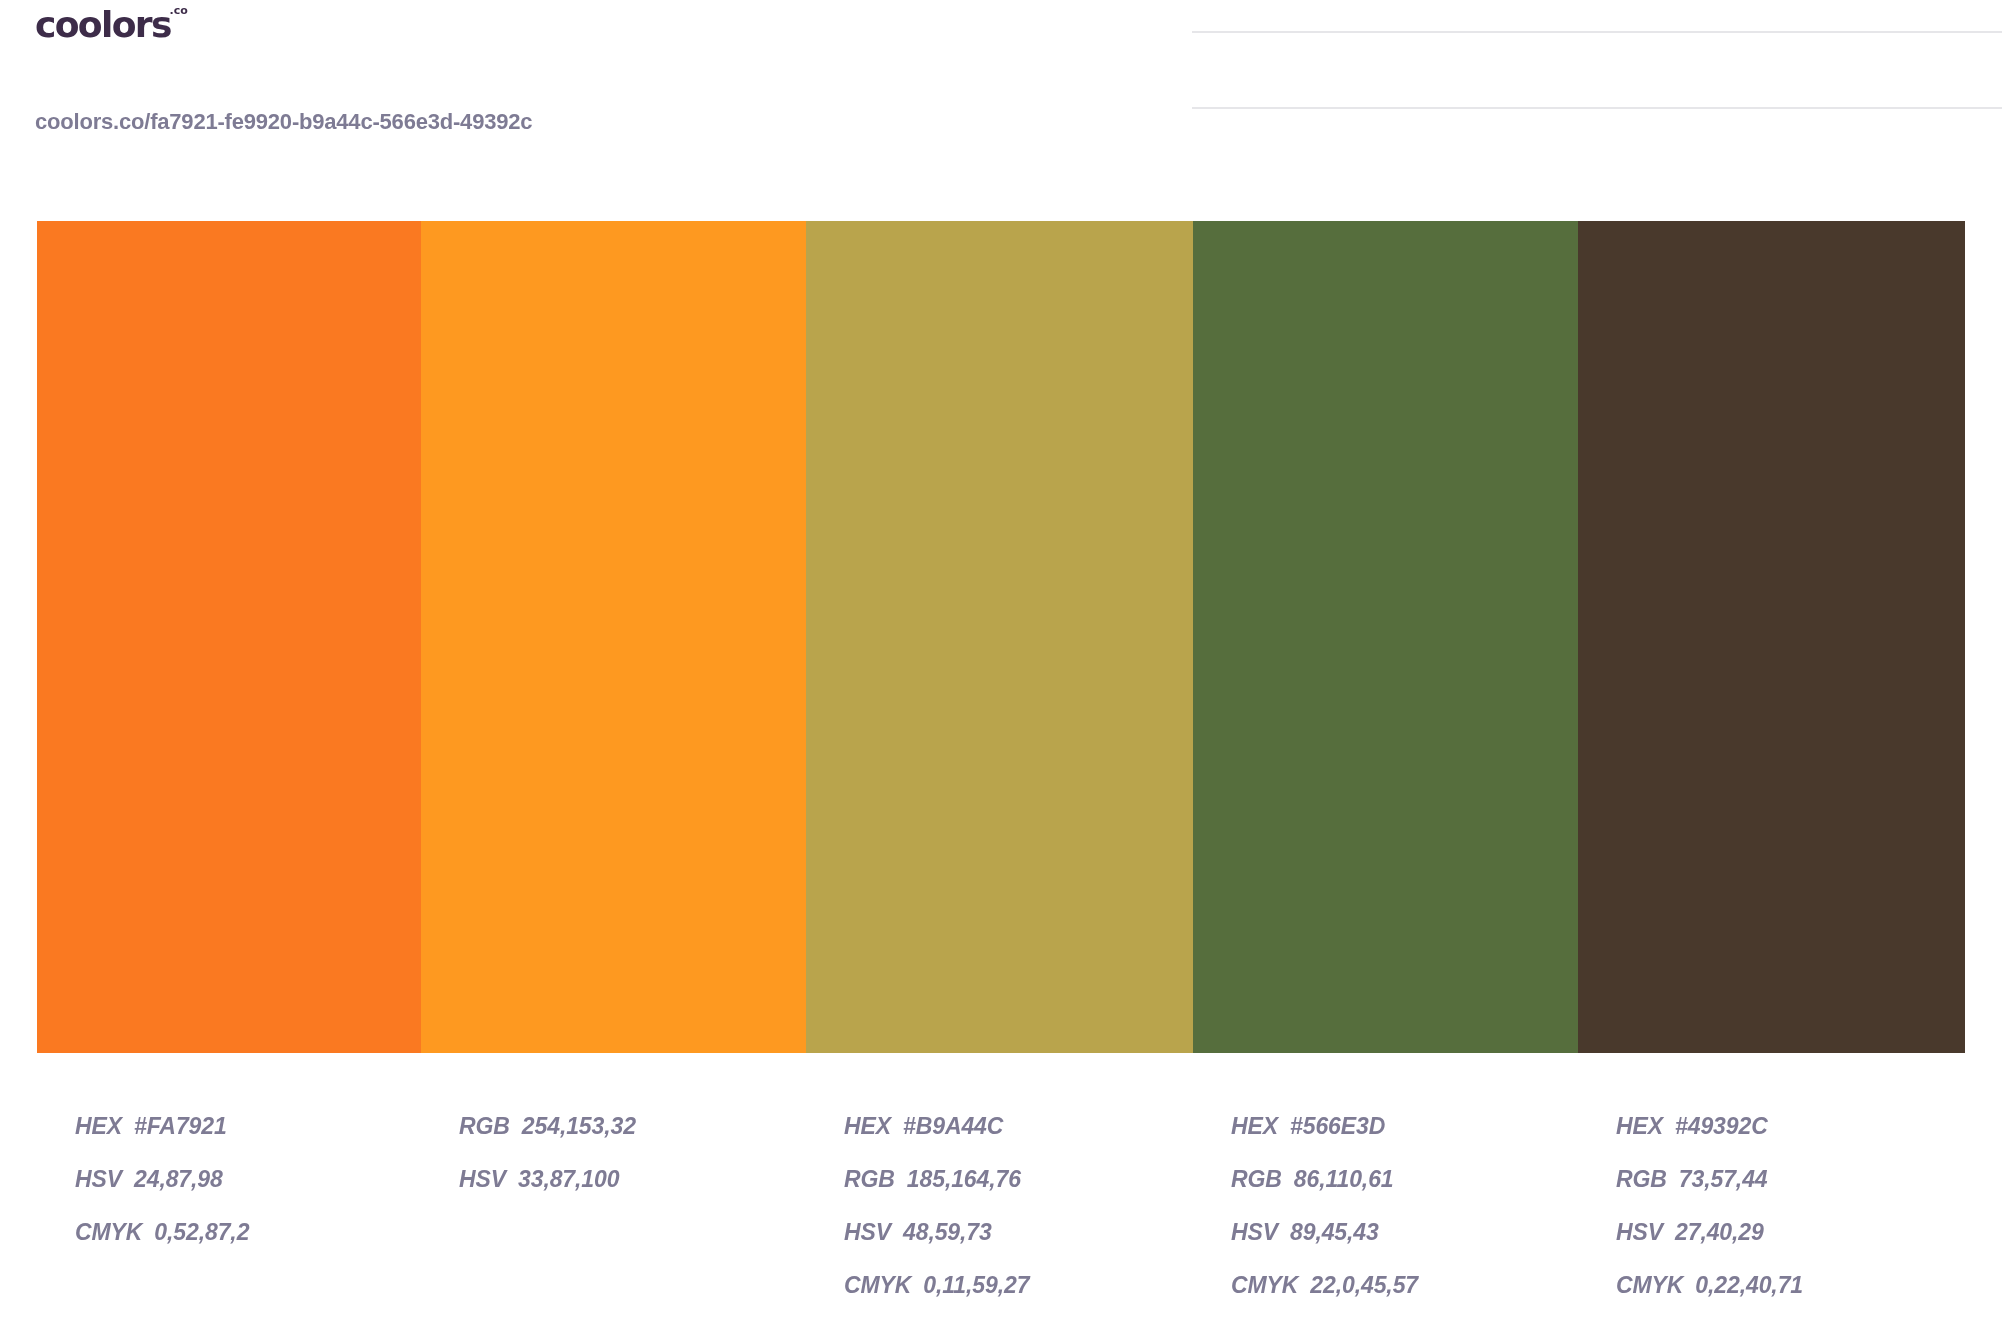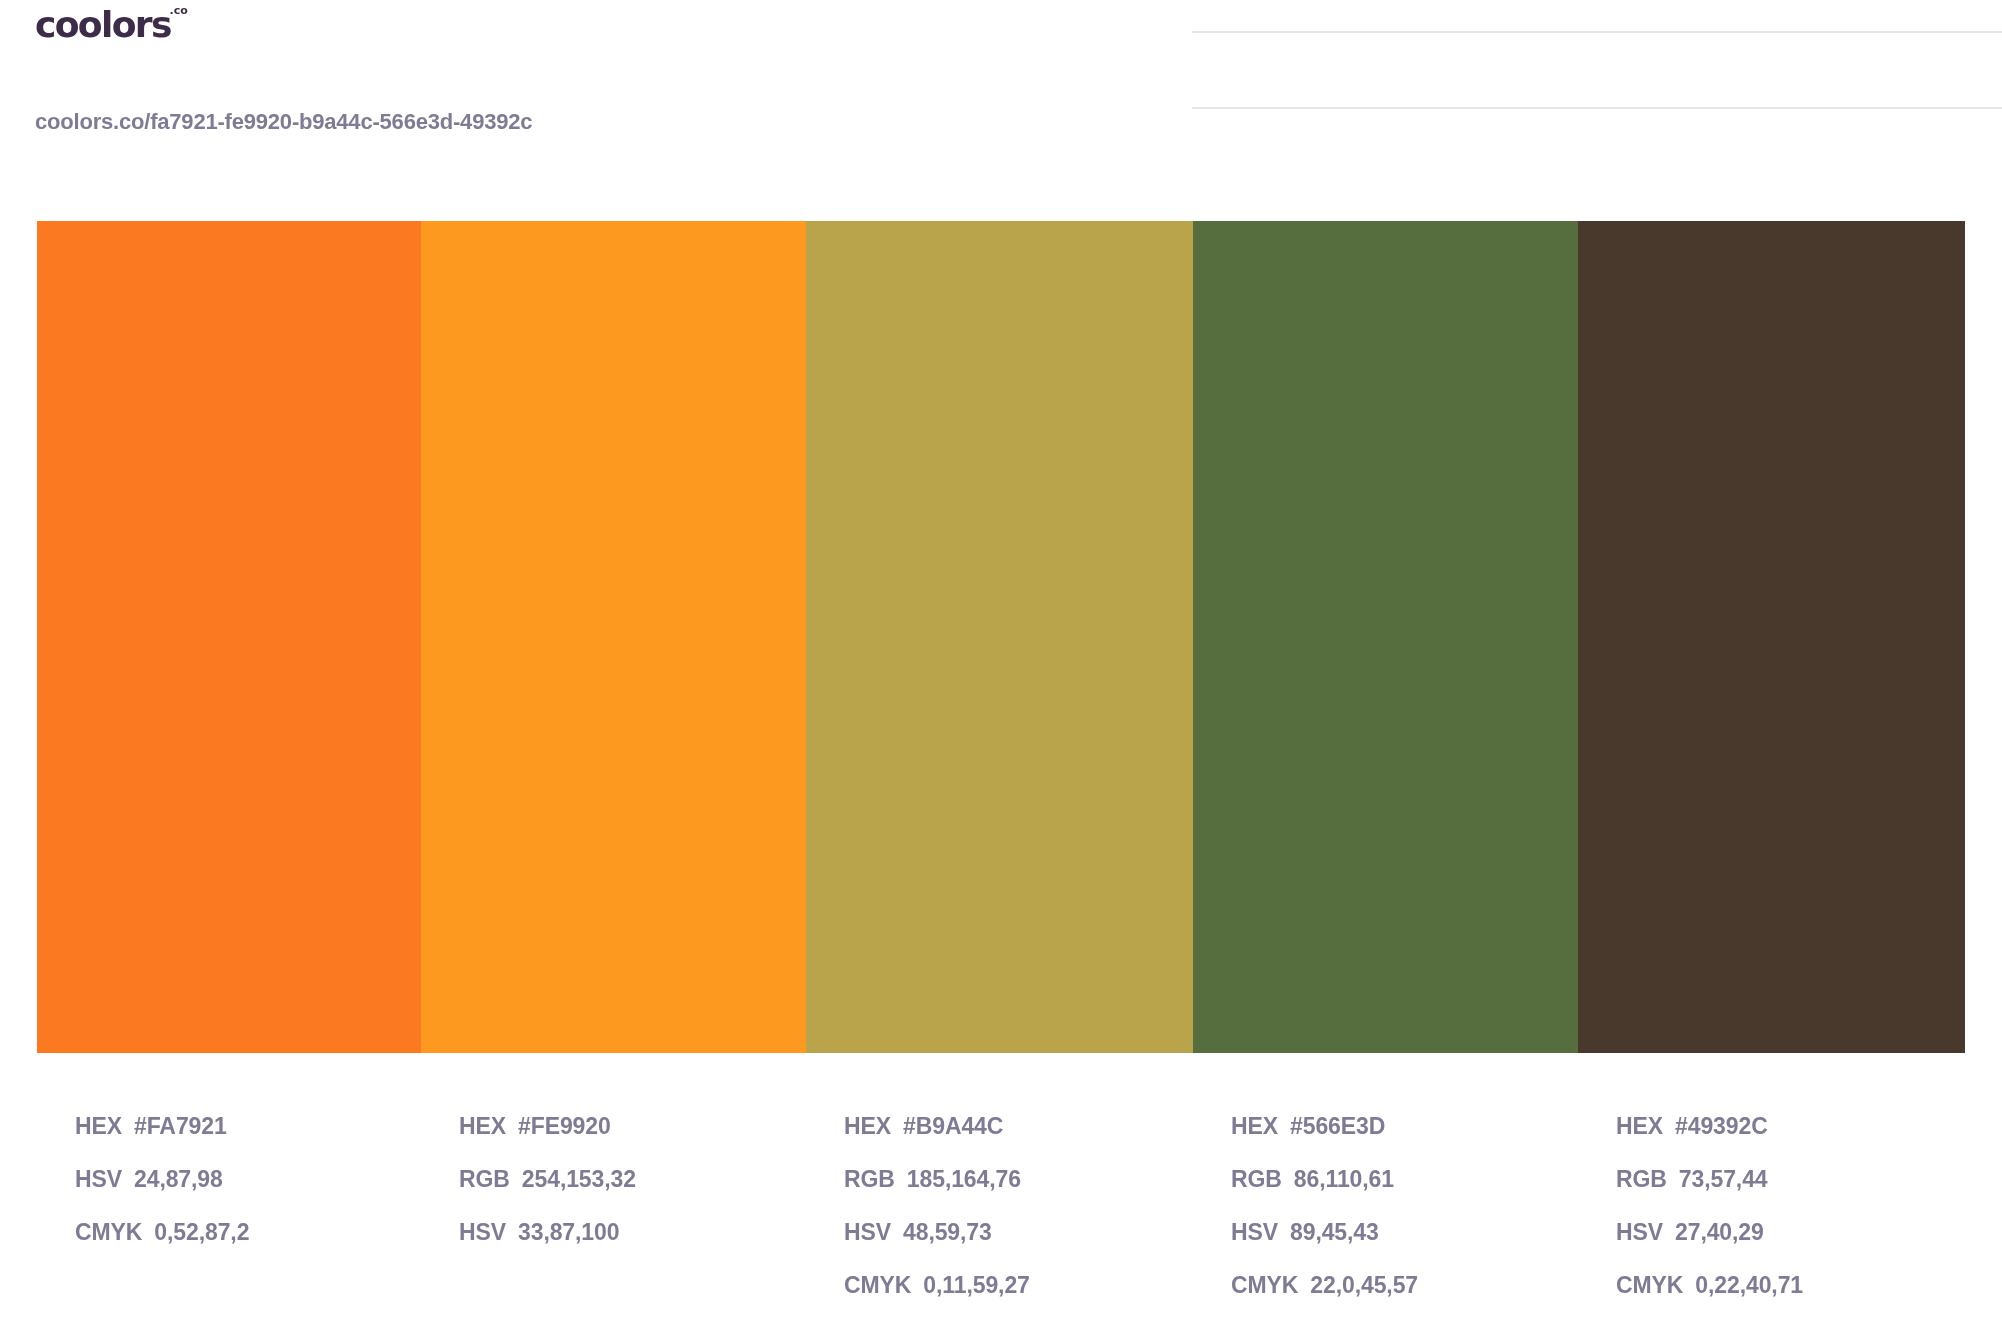--- a/index.html
+++ b/index.html
@@ -111,20 +111,21 @@
 
   .info-line {
     font-family: "Liberation Sans", sans-serif;
     font-weight: 700;
     font-size: 23px;
     letter-spacing: -0.1px;
     color: #7e7b94;
     height: 53px;
     line-height: 53px;
     white-space: nowrap;
+    font-style: italic;
   }
 
   .info-label {
     display: inline-block;
     margin-right: 12px;
   }
 </style>
 </head>
 <body>
 
@@ -160,23 +161,20 @@
       <div class="info-line">
         <span class="info-label">HSV</span><span>24,87,98</span>
       </div>
       <div class="info-line">
         <span class="info-label">CMYK</span><span>0,52,87,2</span>
       </div>
     </div>
 
     <div class="info-col" style="width: 385px;">
       <div class="info-line">
-        <span class="info-label">HEX</span><span>#FE9920</span>
-      </div>
-      <div class="info-line">
         <span class="info-label">RGB</span><span>254,153,32</span>
       </div>
       <div class="info-line">
         <span class="info-label">HSV</span><span>33,87,100</span>
       </div>
     </div>
 
     <div class="info-col" style="width: 387px;">
       <div class="info-line">
         <span class="info-label">HEX</span><span>#B9A44C</span>

